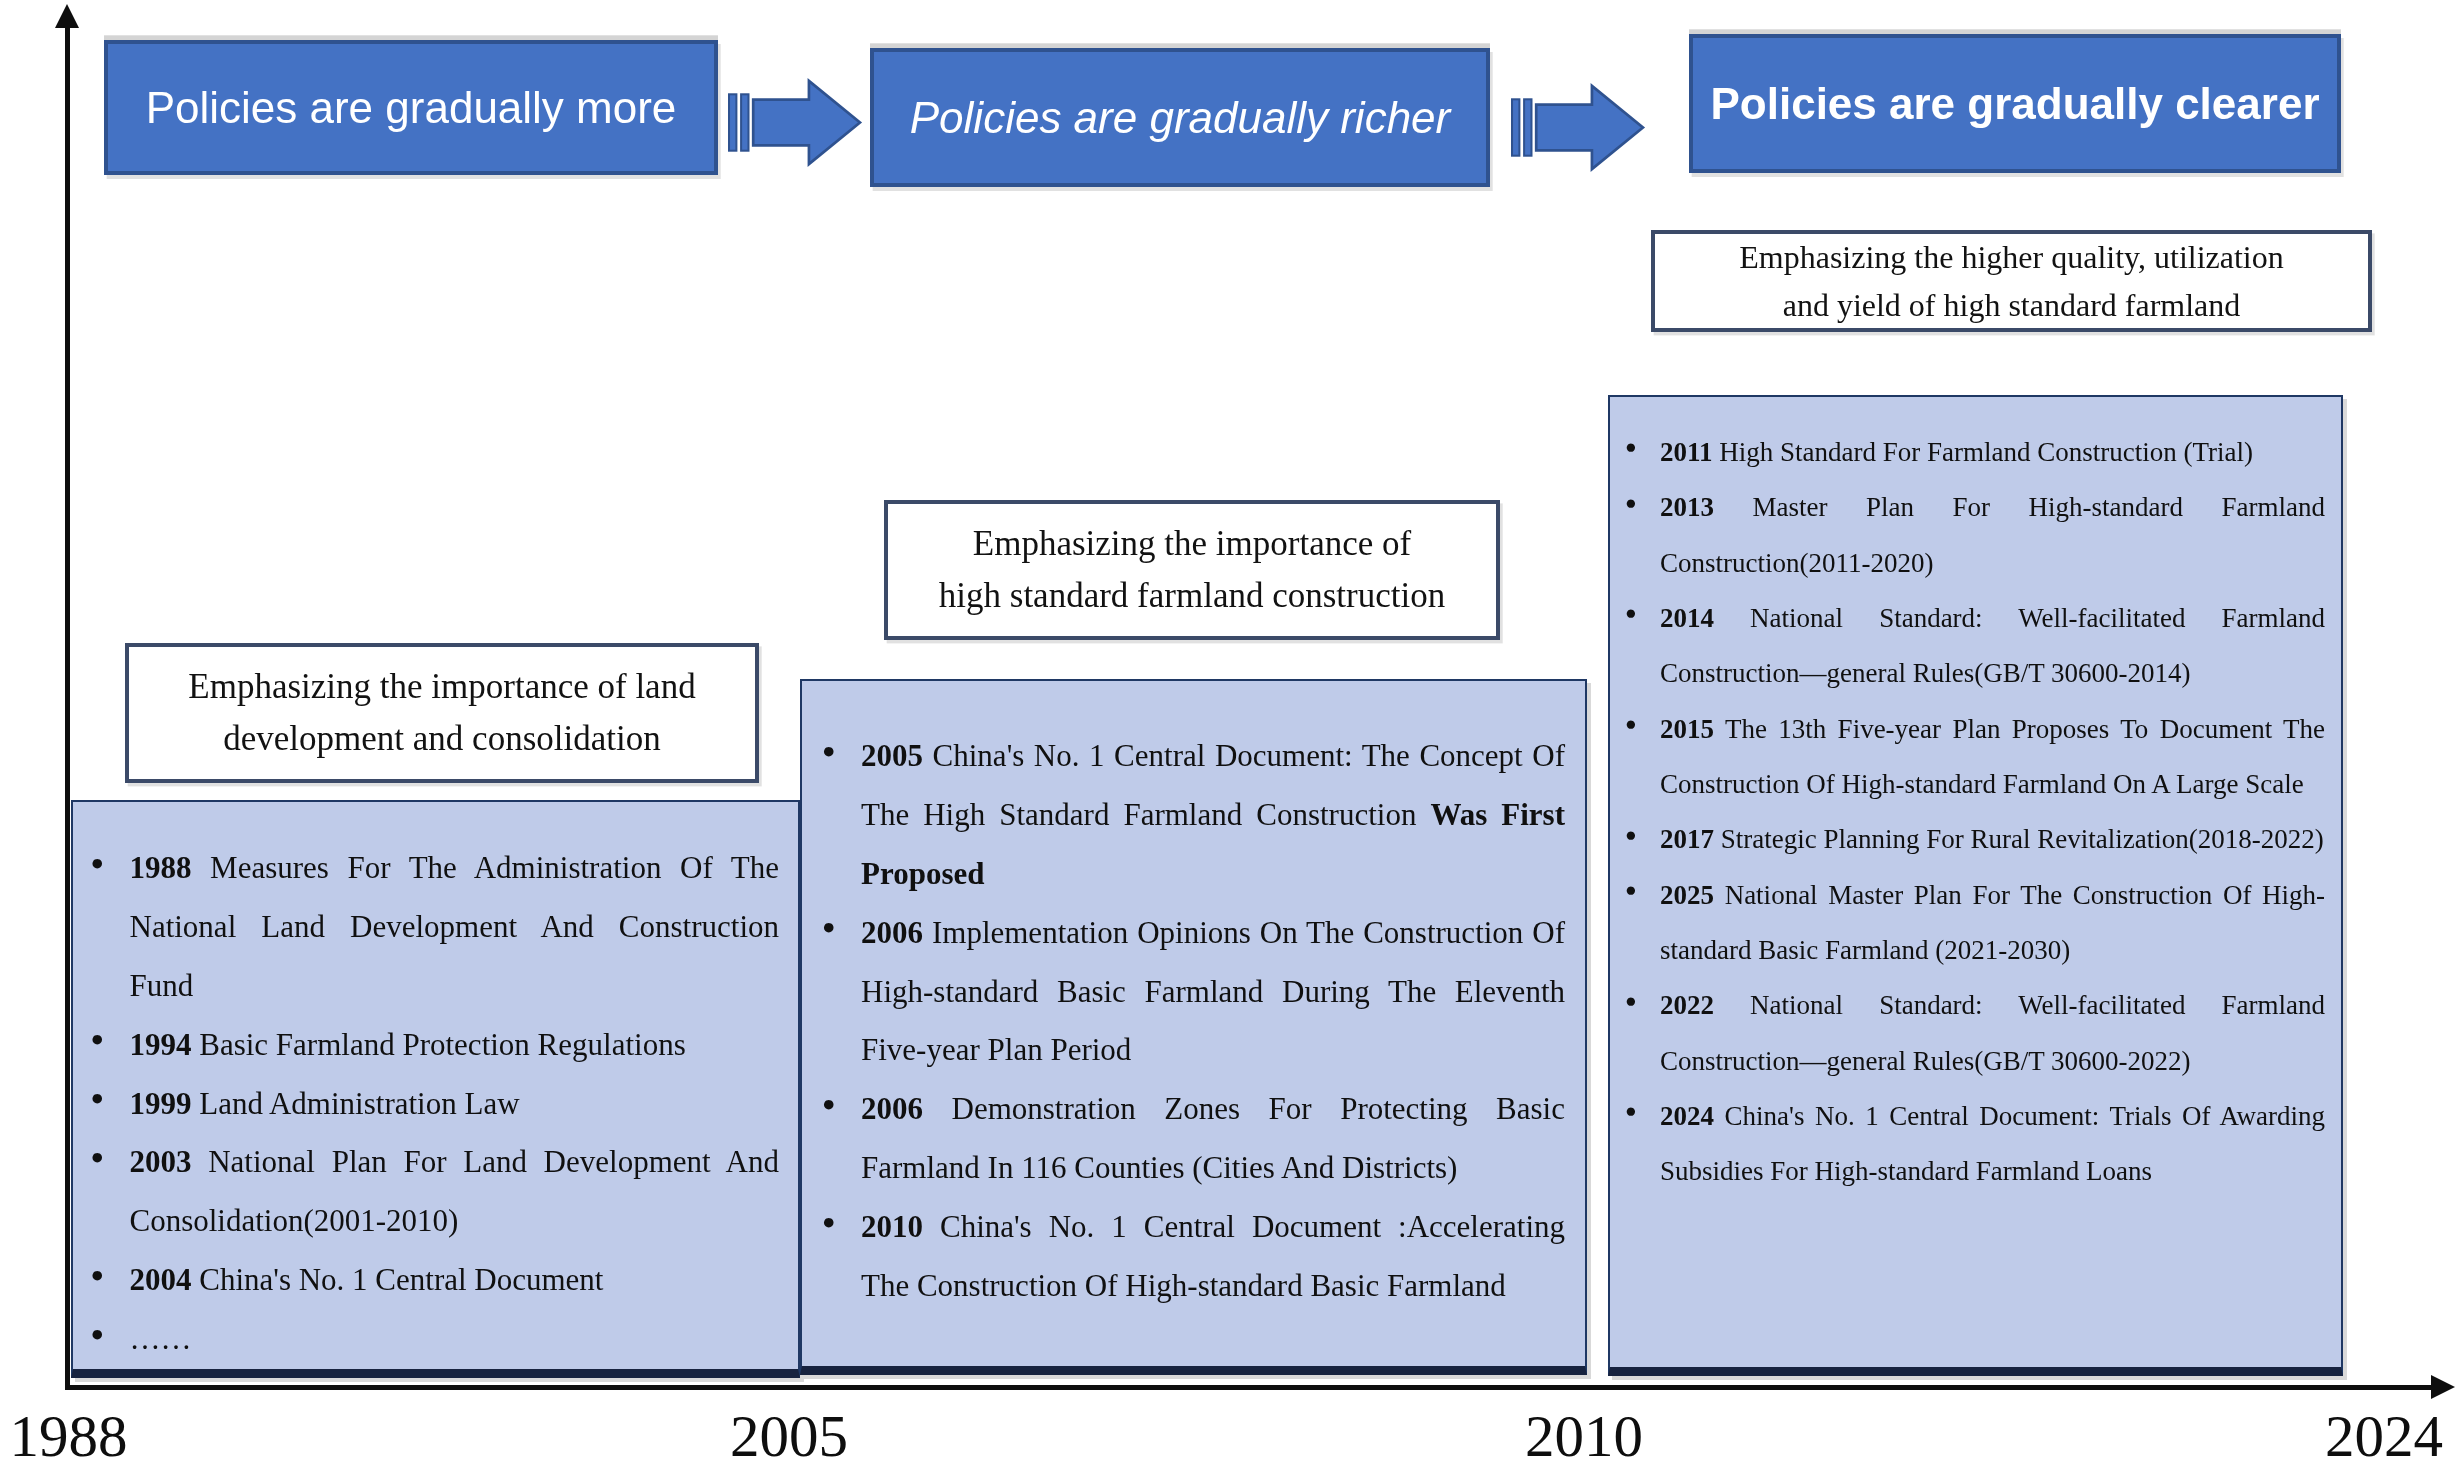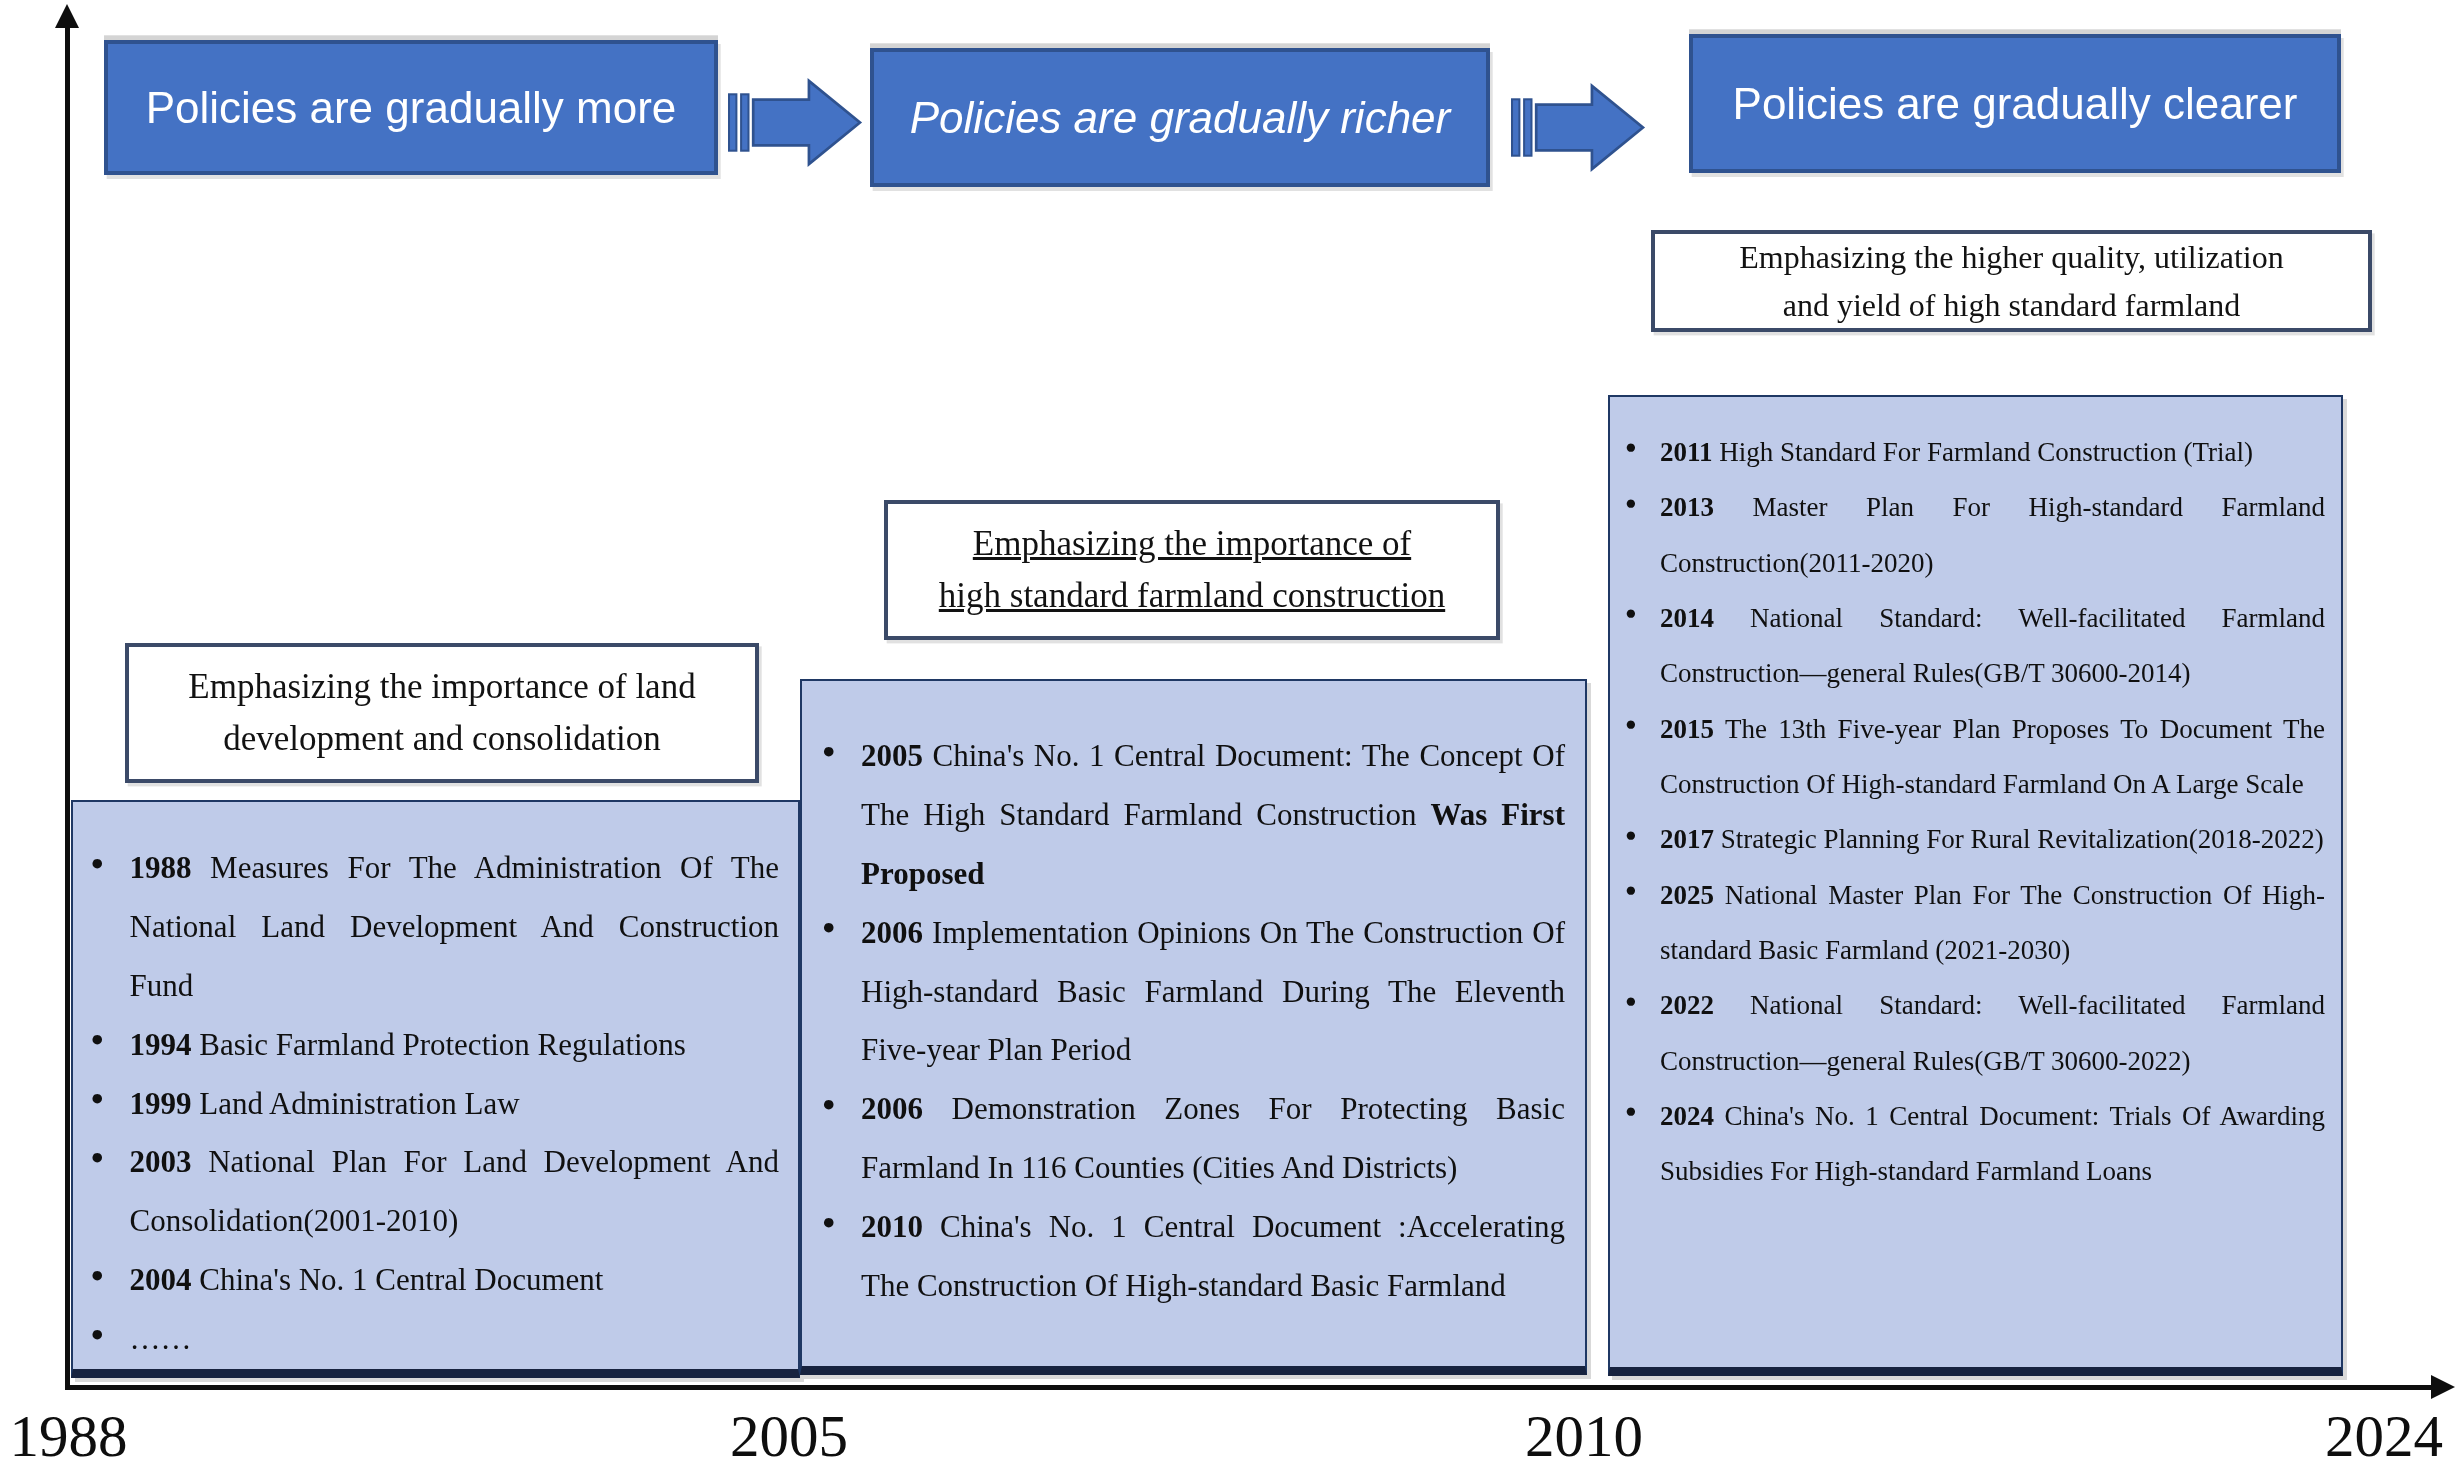--- a/index.html
+++ b/index.html
@@ -28,42 +28,42 @@
     box-shadow:0 -4.7px 0 rgba(160,160,160,.45), 2.7px 4px 0 rgba(170,170,170,.35);
     color:#ffffff;
     font-family:"Liberation Sans", sans-serif;
     font-size:44px;
     display:flex;align-items:center;justify-content:center;
     text-align:center;
     box-sizing:border-box;
   }
   #phase-header-1{left:104px;top:40px;width:614px;height:135px;}
   #phase-header-2{left:870px;top:48px;width:620px;height:139px;font-style:italic;}
-  #phase-header-3{left:1689px;top:34px;width:652px;height:139px;}
+  #phase-header-3{left:1689px;top:34px;width:652px;height:139px;font-weight:bold;}
 
   
   .flow-arrow{position:absolute;}
   #flow-arrow-1{left:727px;top:74px;}
   #flow-arrow-2{left:1510px;top:79px;}
 
   
   .emphasis-box{
     position:absolute;
     background:#ffffff;
     border:4px solid #3B4A68;
     box-shadow:2.7px 3.4px 0 rgba(170,170,170,.35);
     color:#121212;
     display:flex;align-items:center;justify-content:center;
     text-align:center;
     white-space:pre-line;
     line-height:1.5;
     box-sizing:border-box;
   }
   #emphasis-1{left:125px;top:643px;width:634px;height:140px;font-size:35px;}
-  #emphasis-2{left:884px;top:500px;width:616px;height:140px;font-size:35px;text-decoration:underline;}
+  #emphasis-2{left:884px;top:500px;width:616px;height:140px;font-size:35px;}
   #emphasis-3{left:1651px;top:230px;width:721px;height:102px;font-size:32px;}
 
   
   .panel{
     position:absolute;
     background:#BFCBE9;
     border:2.7px solid #1F3864;
     border-bottom:9.4px solid #17233F;
     box-shadow:4px 4px 0 rgba(160,160,160,.4);
     box-sizing:border-box;

